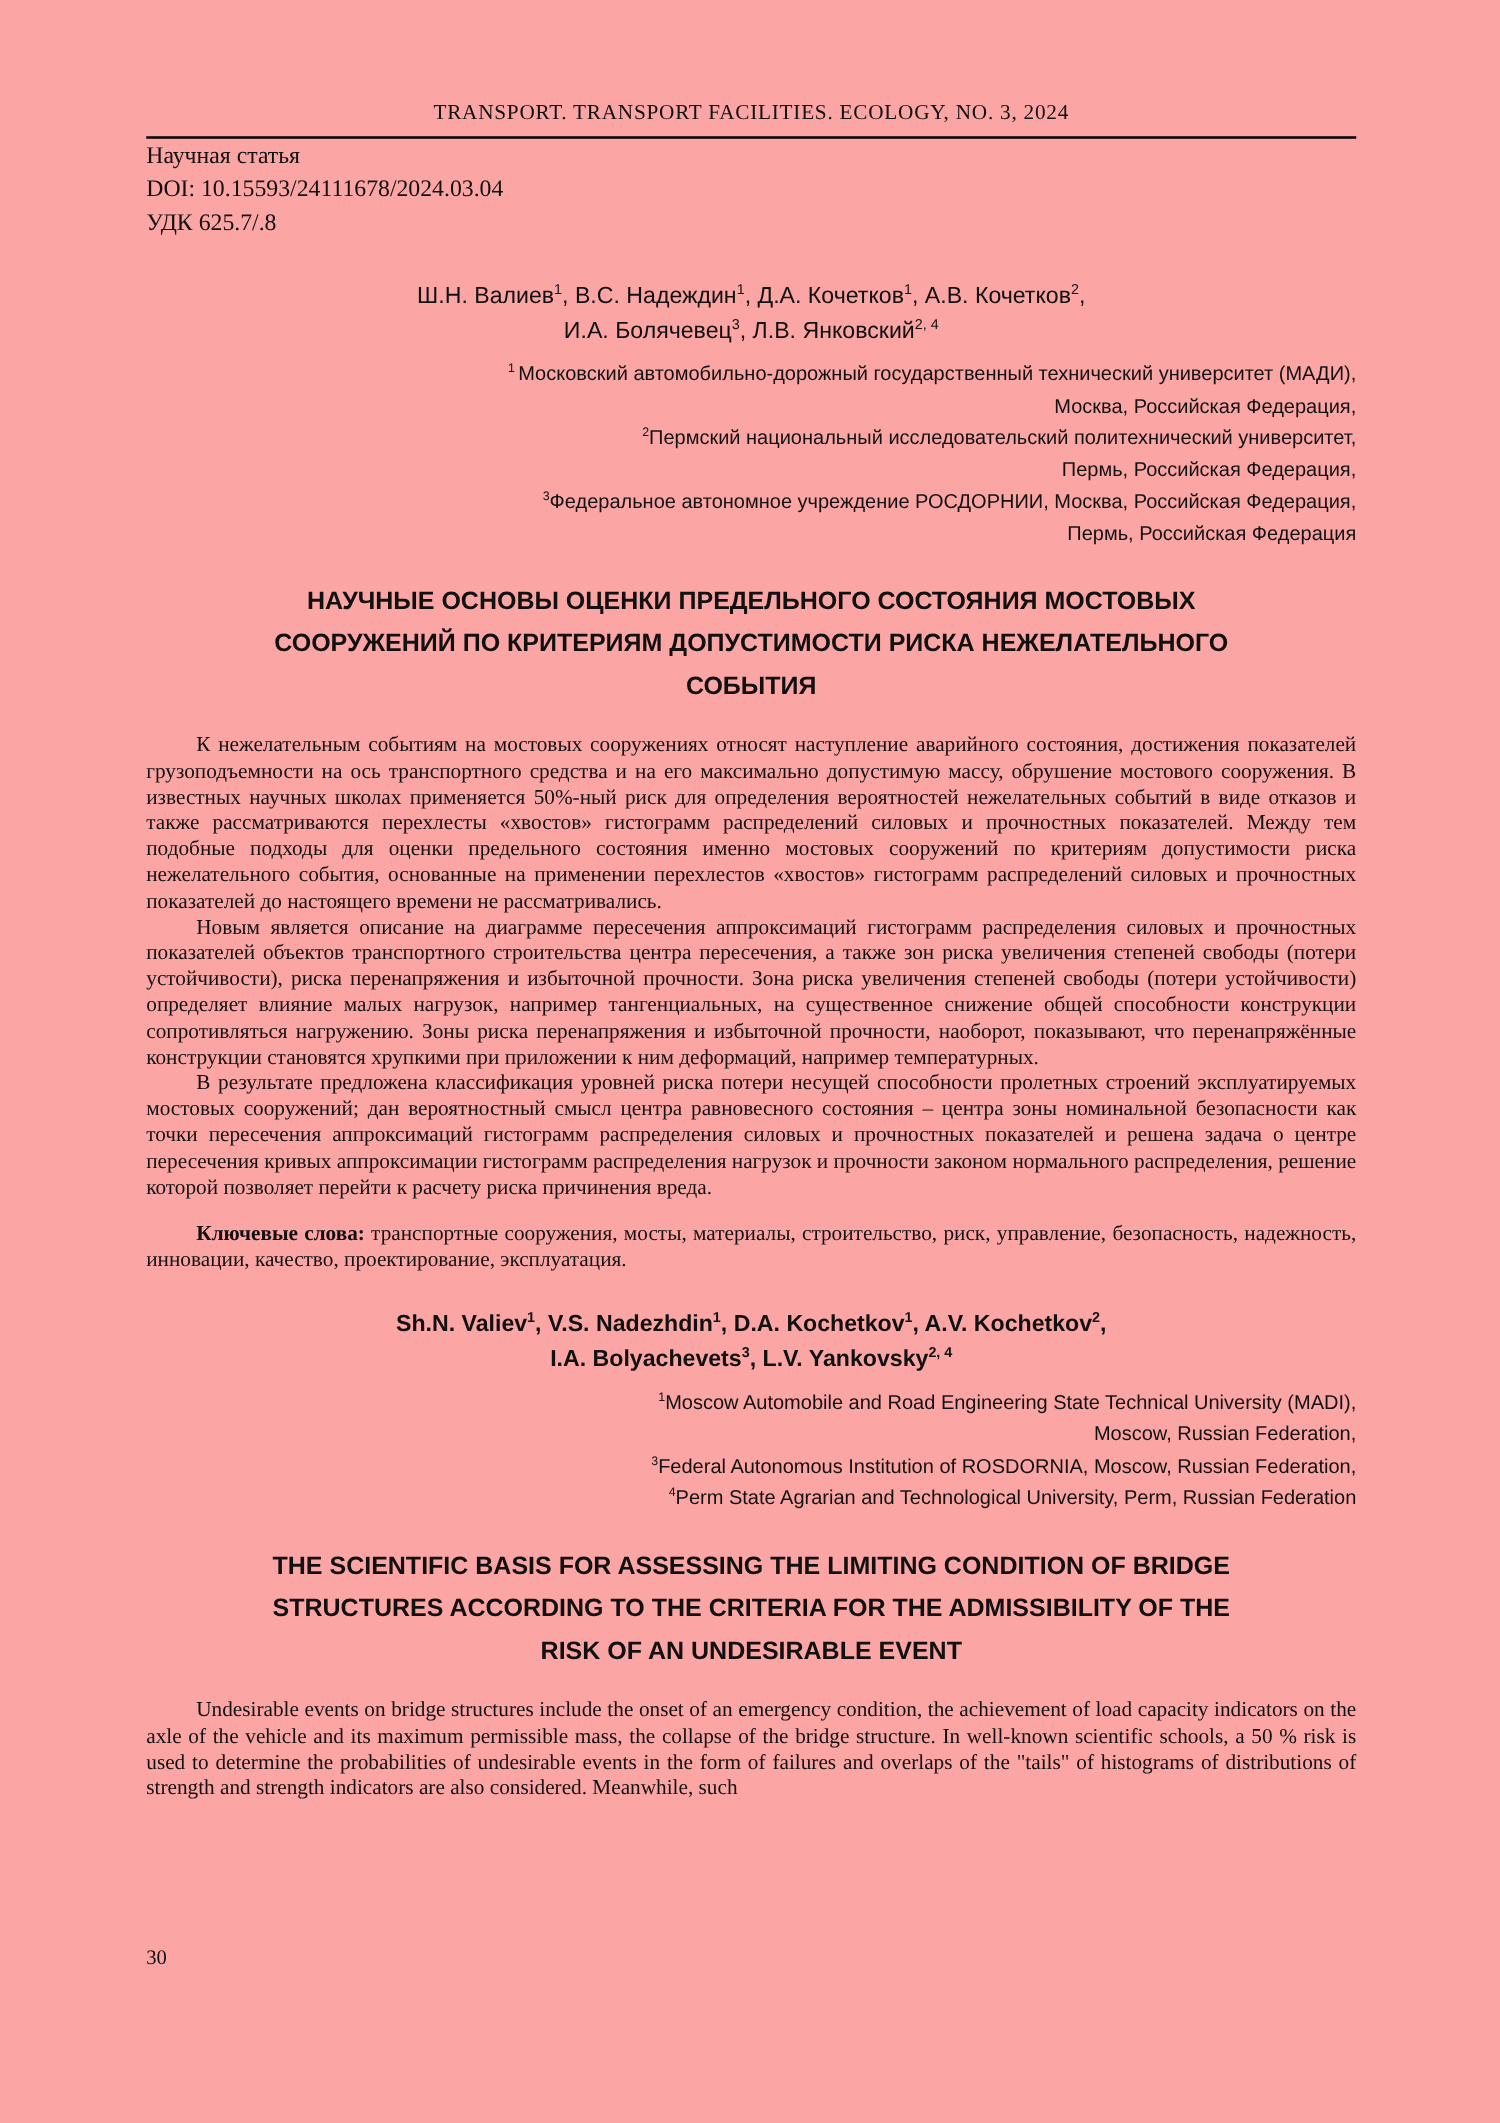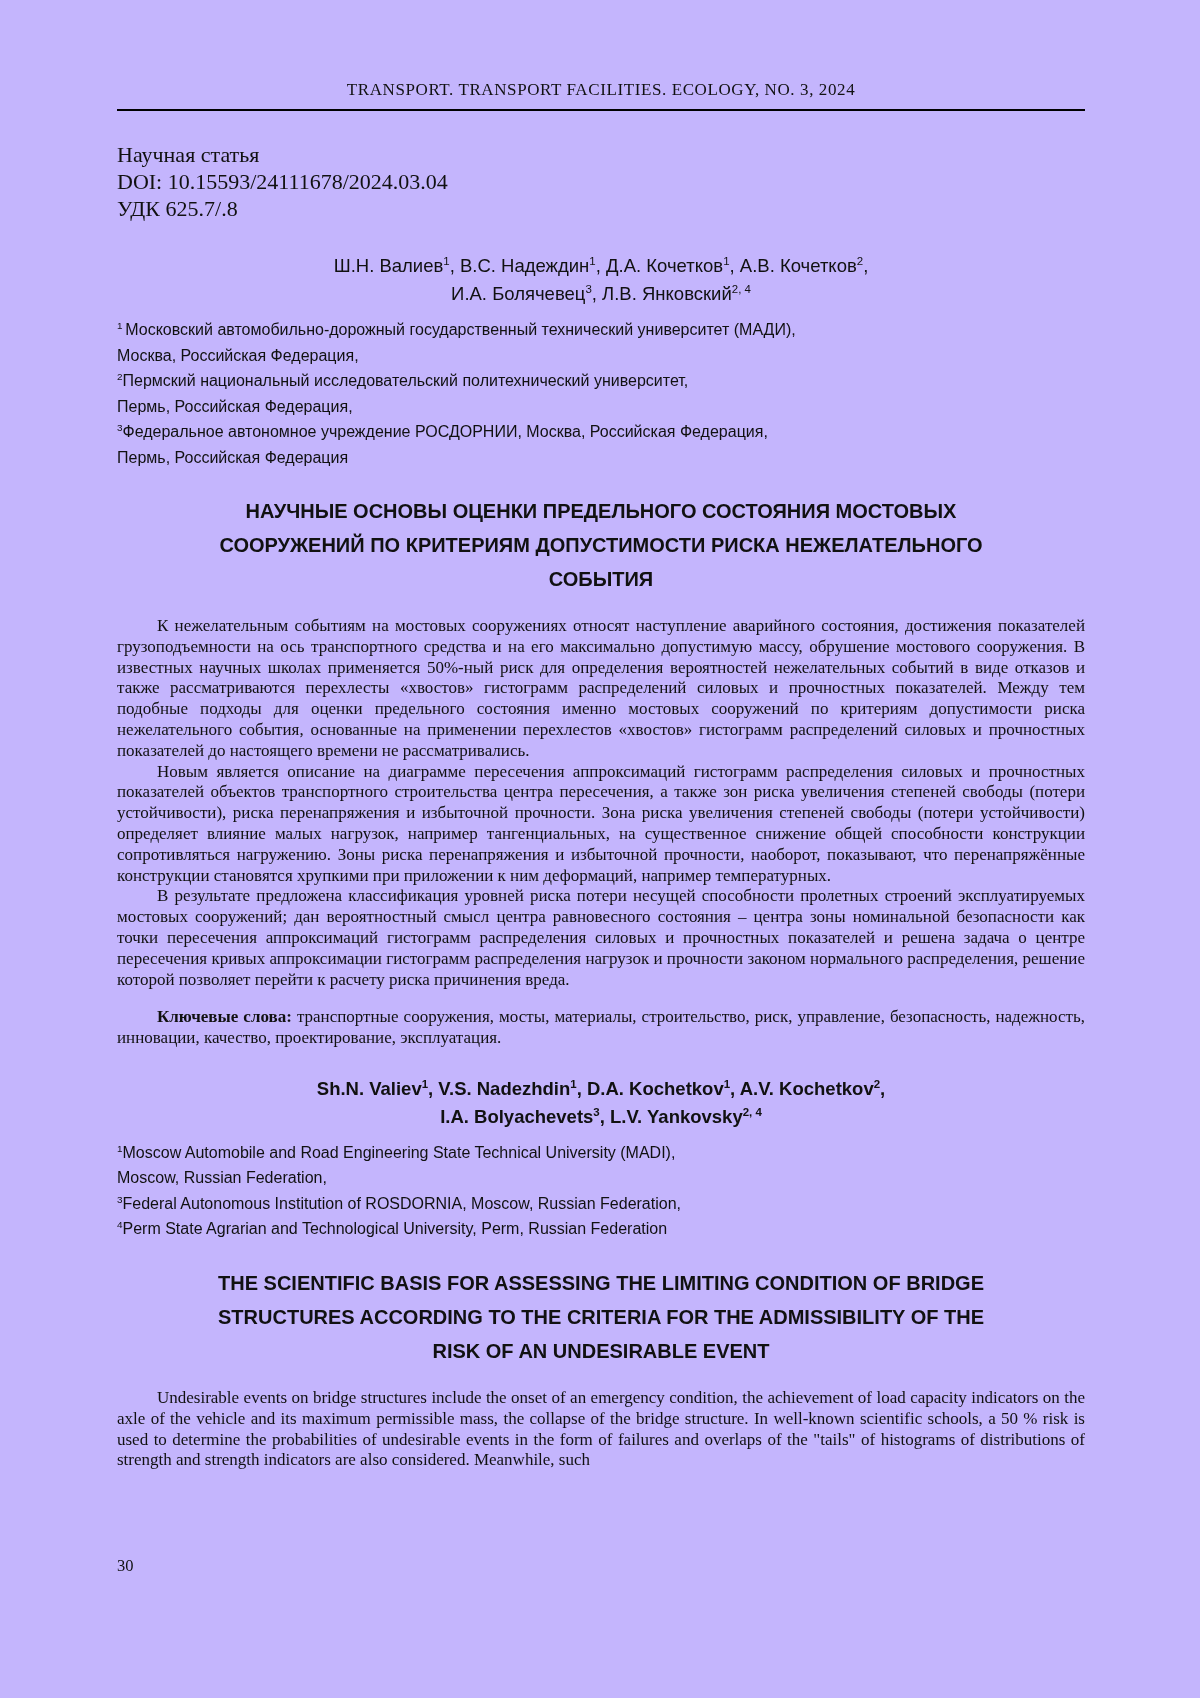--- a/index.html
+++ b/index.html
@@ -1,55 +1,55 @@
 <!DOCTYPE html>
 <html lang="ru"><head>
 <meta charset="utf-8">
 <style>
   html, body { margin: 0; padding: 0; background: #e8e8e8; }
   .page {
     position: relative;
     width: 1200px;
     height: 1698px;
     margin: 0 auto;
-    background: #c4b5fd;
+    background: #fca5a5;
     color: #111111;
     box-sizing: border-box;
     padding: 80px 115px 0 117px;
     font-family: "Liberation Serif", serif;
     overflow: hidden;
   }
   sup { font-size: 62%; line-height: 0; vertical-align: super; }
 
   .journal-header {
     text-align: center;
     font-size: 17px;
     letter-spacing: 0.6px;
     padding-bottom: 9px;
   }
   .header-rule {
     border: none;
     border-top: 2px solid #000;
     margin: 0 0 0 0;
   }
 
-  .meta-block { margin-top: 30px; font-size: 22px; line-height: 27px; }
+  .meta-block { font-size: 19px; line-height: 27px; }
   .meta-block div { margin: 0; }
 
   .ru-authors {
     margin-top: 30px;
     text-align: center;
     font-family: "Liberation Sans", sans-serif;
     font-weight: normal;
     font-size: 18.5px;
     line-height: 28px;
   }
   .affiliations {
     margin-top: 9px;
-    text-align: left;
+    text-align: right;
     font-family: "Liberation Sans", sans-serif;
     font-size: 16px;
     line-height: 25.5px;
   }
   .article-title {
     margin: 24px auto 0 auto;
     text-align: center;
     font-family: "Liberation Sans", sans-serif;
     font-weight: bold;
     font-size: 20px;

